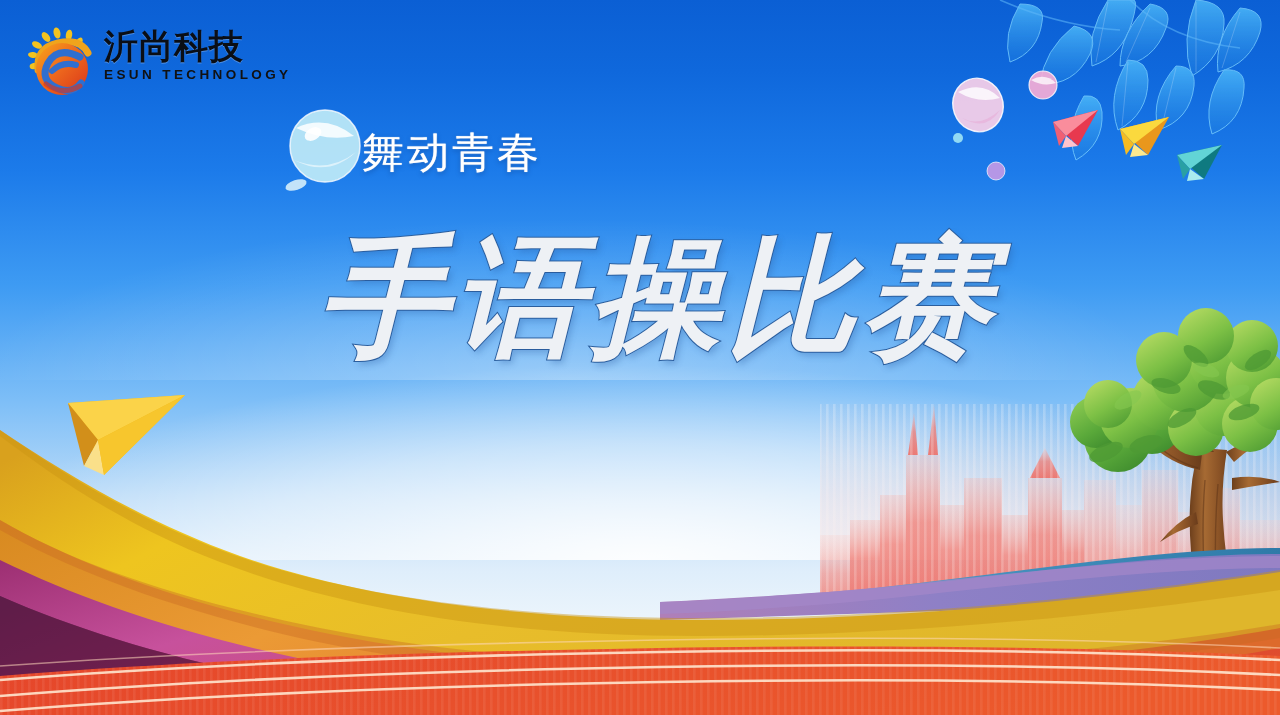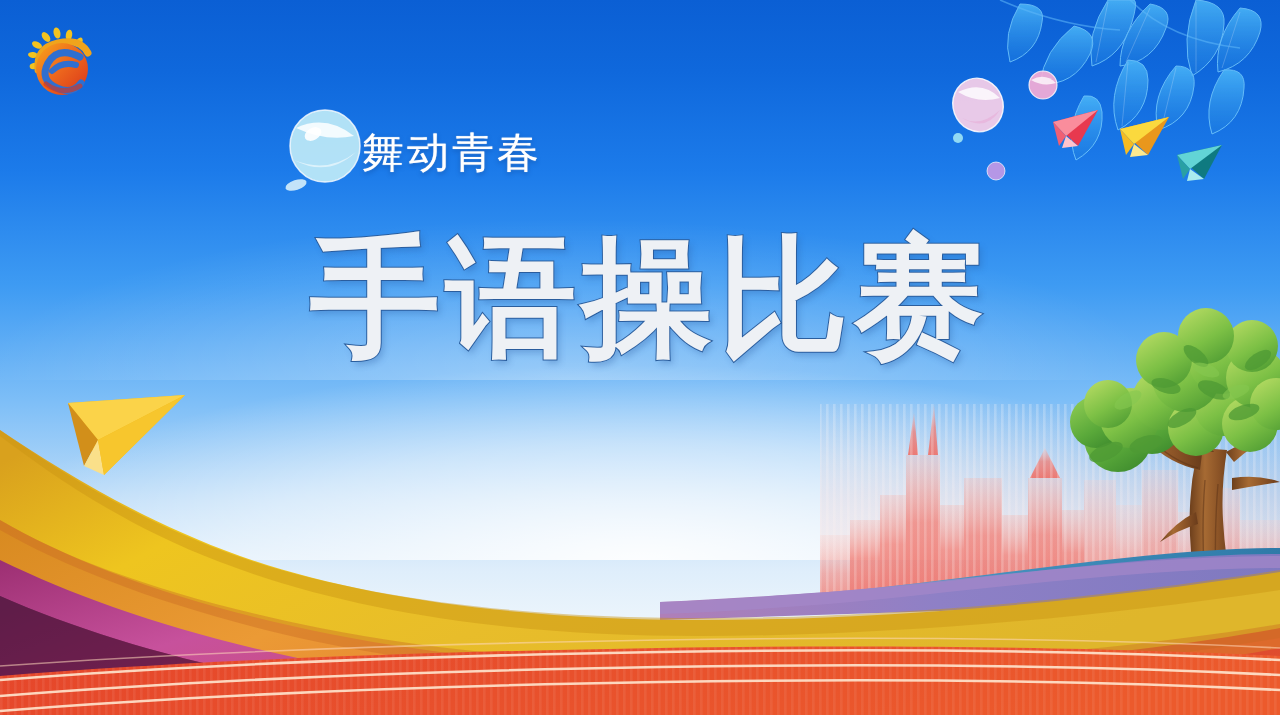--- a/index.html
+++ b/index.html
@@ -57,29 +57,30 @@
   
   #subtitle {
     position:absolute; left:362px; top:128px;
     font-size:42px; font-weight:normal; color:#ffffff;
     letter-spacing:3px; line-height:50px;
     font-family:"DejaVu Sans","Liberation Sans",sans-serif;
     text-shadow:0 2px 5px rgba(8,50,120,.40), 0 0 1px rgba(255,255,255,.9);
     white-space:nowrap;
   }
   #maintitle {
-    position:absolute; left:310px; top:222px;
+    position:absolute; left:318px; top:222px;
     font-size:130px; font-weight:bold;
     letter-spacing:6px; line-height:150px;
     font-family:"DejaVu Sans","Liberation Sans",sans-serif;
     color:#eef1f5;
     -webkit-text-stroke:2px #2c5f9e;
     paint-order:stroke fill;
     text-shadow:3px 4px 6px rgba(40,90,160,.30);
     white-space:nowrap;
+    font-style:italic;
   }
 
   svg.layer { position:absolute; left:0; top:0; width:1280px; height:715px; overflow:visible; }
   .nosel { pointer-events:none; }
 </style>
 </head>
 <body>
 
 <div id="poster">
 
@@ -414,18 +415,22 @@
         <ellipse cx="47" cy="9" rx="5.4" ry="3.2" transform="rotate(100 47 9)"></ellipse>
         <ellipse cx="57" cy="16" rx="5" ry="3" transform="rotate(122 57 16)"></ellipse>
       </g>
       <path d="M16 44 q-2 -22 20 -27 q22 -5 30 10" fill="none" stroke="#f0a41c" stroke-width="7" stroke-linecap="round"></path>
       <circle cx="40" cy="43" r="26" fill="url(#gSwirl)"></circle>
       <path d="M56 30 q-20 -10 -30 6 q-9 16 8 24 q14 6 22 -4" fill="none" stroke="#ffffff" stroke-width="6.5" stroke-linecap="round" opacity=".0"></path>
       <path d="M58 31 q-22 -11 -32 6 q-9 17 9 25 q15 7 24 -5" fill="none" stroke="#2f6fd0" stroke-width="7" stroke-linecap="round"></path>
       <path d="M30 45 q10 -10 24 -6" fill="none" stroke="#2f6fd0" stroke-width="6" stroke-linecap="round"></path>
       <path d="M24 58 q16 12 34 2" fill="none" stroke="#d8341a" stroke-width="5" stroke-linecap="round" opacity=".65"></path>
     </svg>
+    <div class="logo-txt">
+      <div class="logo-cn">沂尚科技</div>
+      <div class="logo-en">ESUN TECHNOLOGY</div>
+    </div>
   </div>
 
   <div id="subtitle">舞动青春</div>
   <div id="maintitle">手语操比赛</div>
 
 </div>
 
 </body></html>

